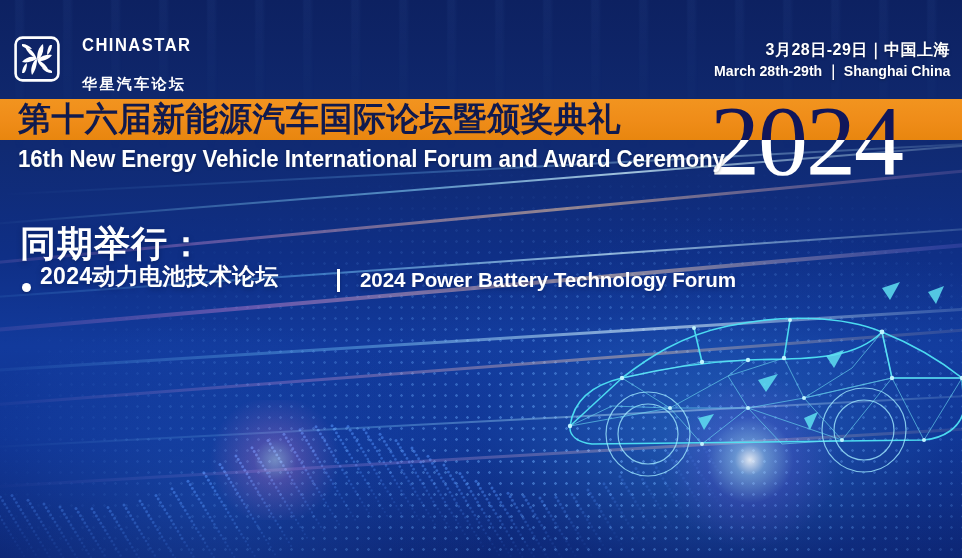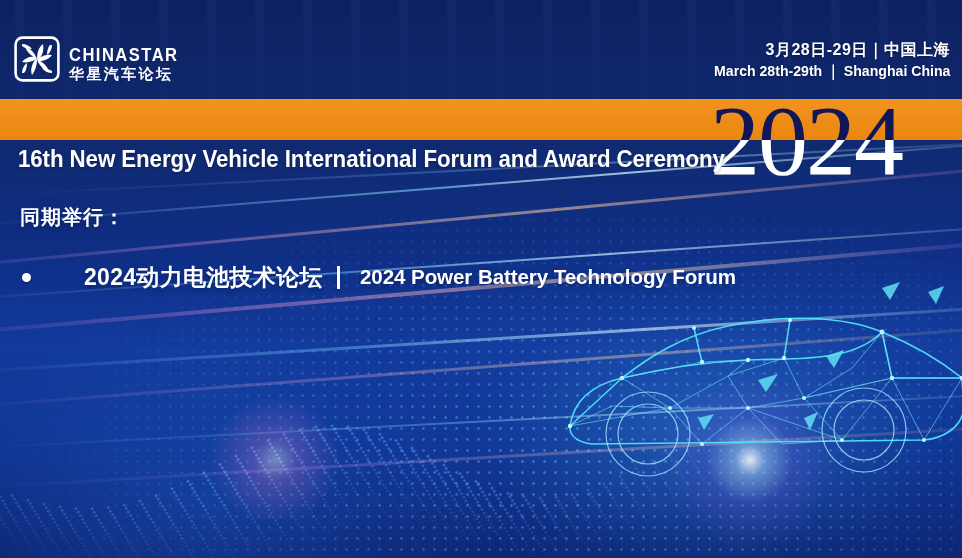--- a/index.html
+++ b/index.html
@@ -53,31 +53,31 @@
   }
   .glow-burst2 {
     position:absolute; width:150px; height:120px; left:200px; top:400px;
     background:radial-gradient(circle, rgba(255,255,255,0.40) 0%, rgba(255,140,220,0.22) 22%, rgba(0,0,0,0) 68%);
     pointer-events:none;
   }
 
   .carwrap { position:absolute; right:-10px; bottom:20px; width:420px; height:280px; pointer-events:none; }
 
   
-  .logo { position:absolute; left:14px; top:36px; display:flex; align-items:flex-end; gap:9px; }
+  .logo { position:absolute; left:14px; top:36px; display:flex; align-items:flex-start; gap:22px; }
   .logo-mark { width:46px; height:46px; }
   .logo-text { display:flex; flex-direction:column; justify-content:center; }
   .logo-en {
     color:#ffffff; font-size:18px; font-weight:bold; letter-spacing:1.6px;
     line-height:1.05; font-family:"Liberation Sans", sans-serif;
     transform:scaleX(0.92); transform-origin:left center; white-space:nowrap;
   }
   .logo-cn {
     color:#ffffff; font-size:15px; font-weight:bold; letter-spacing:2.4px;
-    line-height:1.15; margin-top:0; white-space:nowrap;
+    line-height:1.15; margin-top:20px; white-space:nowrap;
   }
 
   .datebox { position:absolute; right:12px; top:40px; text-align:right; }
   .date-cn {
     color:#ffffff; font-size:16px; font-weight:bold; letter-spacing:0.5px;
     white-space:nowrap; line-height:1.25;
     text-shadow:0 1px 3px rgba(0,0,0,0.35);
   }
   .date-en {
     color:#ffffff; font-size:15px; font-weight:bold; letter-spacing:0px;
@@ -113,26 +113,26 @@
     position:absolute; left:0; top:0; width:262px; height:92px;
     font-family:"Liberation Serif", serif; font-size:100px; font-weight:normal;
     letter-spacing:-2px; line-height:92px; white-space:nowrap;
     display:flex; align-items:center;
   }
   .year-top { color:#11165a; clip-path:inset(0 0 47px 0); }
   .year-bot { color:#ffffff; clip-path:inset(45px 0 0 0); }
 
   
   .sub-head {
-    position:absolute; left:20px; top:204px;
-    color:#ffffff; font-size:20px; font-weight:bold; letter-spacing:1px;
+    position:absolute; left:20px; top:220px;
+    color:#ffffff; font-size:36px; font-weight:bold; letter-spacing:1px;
     white-space:nowrap; text-shadow:0 2px 5px rgba(0,20,70,0.5);
   }
   .forums { position:absolute; left:22px; top:262px; }
-  .forum-row { display:flex; align-items:center; height:30px; margin-bottom:2px;gap:44px; }
+  .forum-row { display:flex; align-items:flex-end; height:30px; margin-bottom:2px; }
   .bullet {
     width:9px; height:9px; border-radius:50%; background:#ffffff;
     margin-right:9px; flex:0 0 auto;
     box-shadow:0 1px 3px rgba(0,20,70,0.55);
   }
   .forum-cn {
     color:#ffffff; font-size:23px; font-weight:bold; letter-spacing:0.3px;
     white-space:nowrap; text-shadow:0 2px 5px rgba(0,20,70,0.5);
   }
   .sep {
@@ -1414,20 +1414,21 @@
 
   <div class="titleblock">
     <div class="orange-band"></div>
   </div>
 
   <div class="year">
     <div class="year-layer year-top">2024</div>
     <div class="year-layer year-bot">2024</div>
   </div>
 
+  <div class="title-cn">第十六届新能源汽车国际论坛暨颁奖典礼</div>
   <div class="title-en">16th New Energy Vehicle International Forum and Award Ceremony</div>
 
   <div class="sub-head">同期举行：</div>
 
   <div class="forums">
 
     <div class="forum-row">
       <span class="bullet"></span>
       <span class="forum-cn">2024动力电池技术论坛</span>
       <span class="sep"></span>

